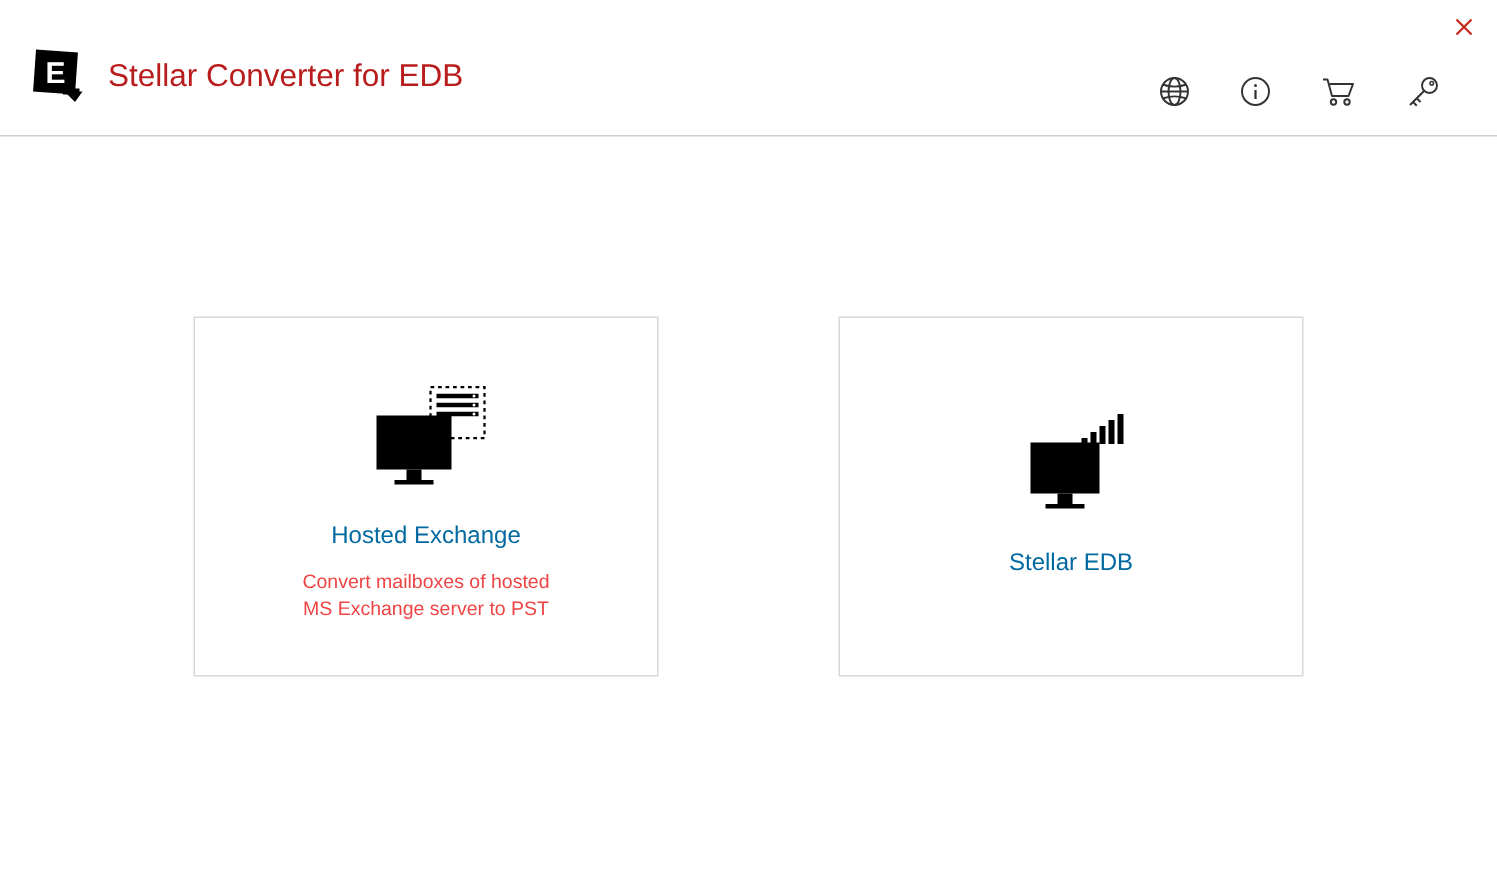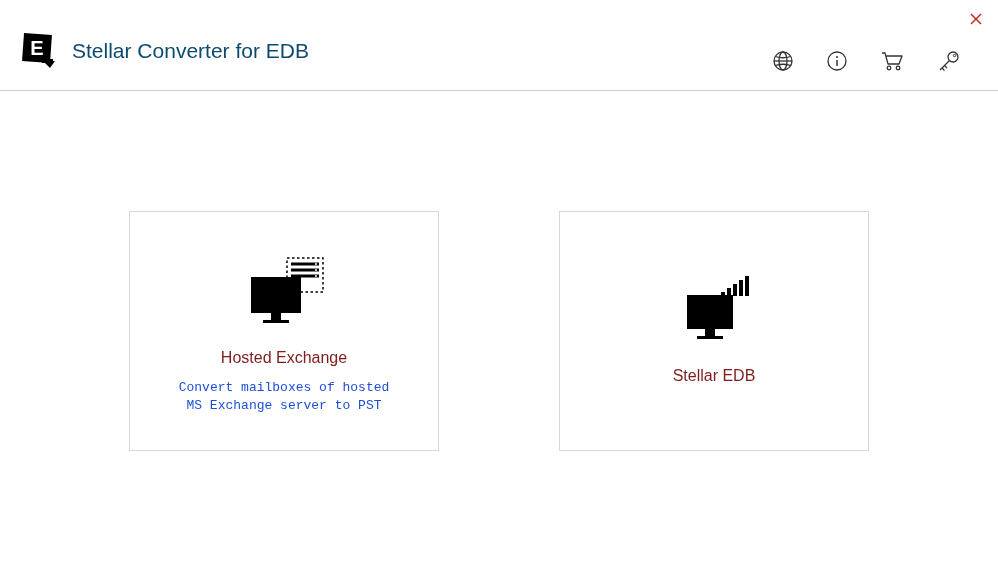--- a/index.html
+++ b/index.html
@@ -43,21 +43,21 @@
     }
     
     .app-logo {
       width: 40px;
       height: 40px;
     }
     
     .app-title {
       font-size: 21px;
       font-weight: 400;
-      color: #0c4a6e;
+      color: #b91c1c;
     }
     
     .header-right {
       display: flex;
       align-items: center;
       gap: 32px;
       padding-right: 18px;
       padding-top: 20px;
     }
     
@@ -93,32 +93,31 @@
       height: 90px;
       display: flex;
       align-items: center;
       justify-content: center;
       margin-bottom: 12px;
     }
     
     .card-title {
       font-size: 16px;
       font-weight: 400;
-      color: #7f1d1d;
+      color: #0369a1;
       margin-bottom: 12px;
     }
     
     .card-desc {
       font-size: 13px;
       font-weight: 300;
-      color: #1d4ed8;
+      color: #ef4444;
       text-align: center;
       line-height: 1.4;
       white-space: pre-line;
-      font-family: Liberation Mono, monospace;
     }
   </style>
 </head>
 <body>
 
 <div class="close-btn">
   <svg width="12" height="12" viewBox="0 0 12 12">
     <line x1="1" y1="1" x2="11" y2="11" stroke="#c42b1c" stroke-width="1.5"></line>
     <line x1="11" y1="1" x2="1" y2="11" stroke="#c42b1c" stroke-width="1.5"></line>
   </svg>

